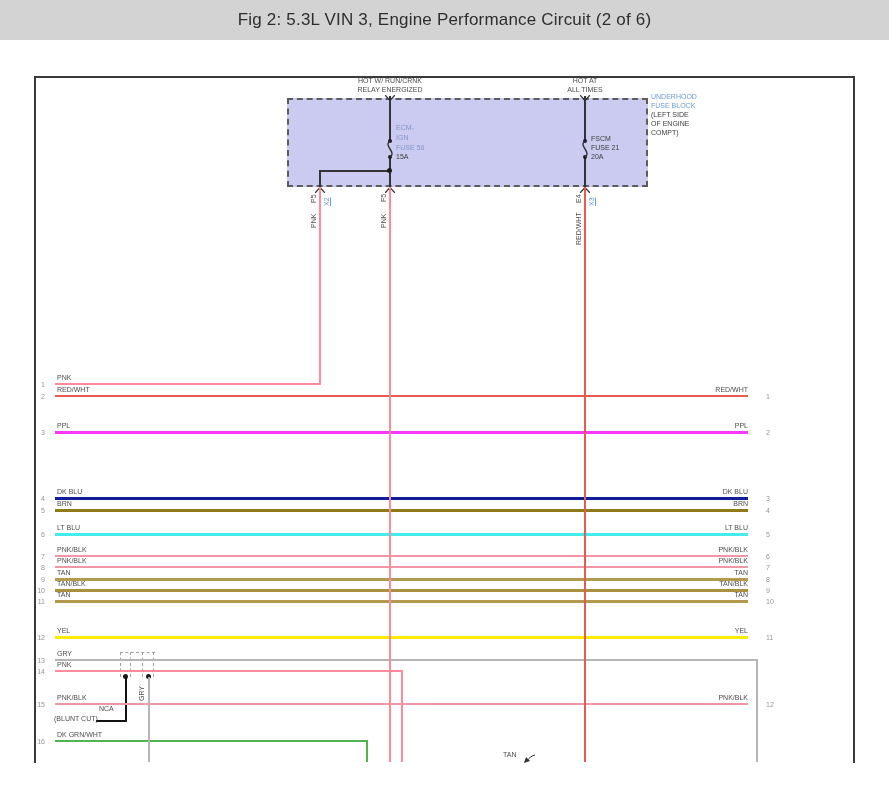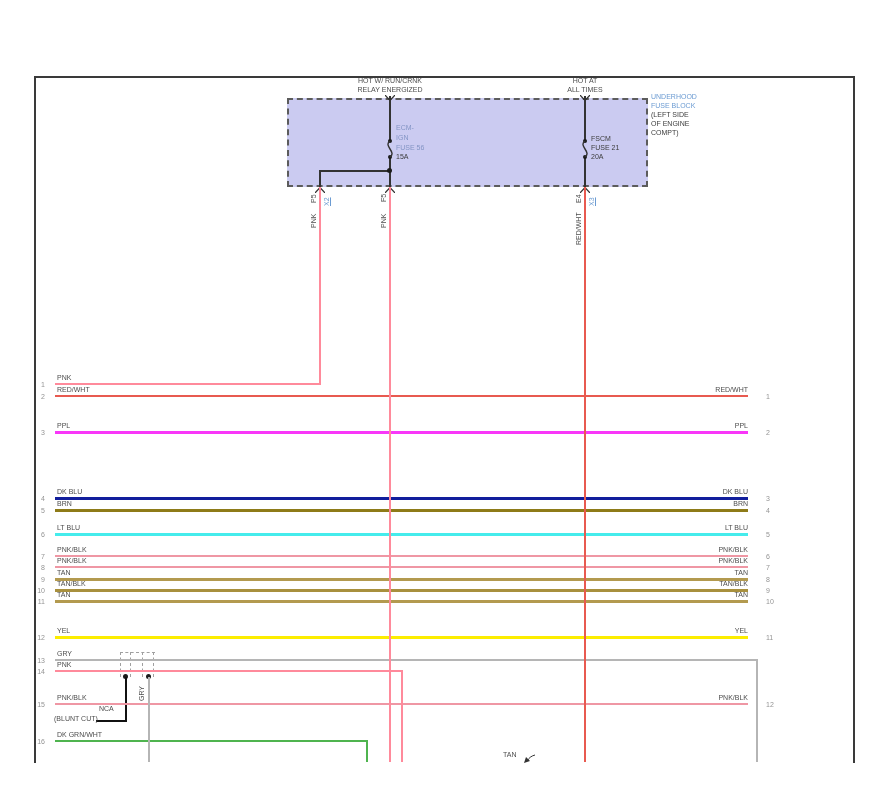--- a/index.html
+++ b/index.html
@@ -27,20 +27,23 @@
   .dot{position:absolute;background:#1c1c1c;border-radius:50%;}
   .svgabs{position:absolute;}
   .dashcol{position:absolute;box-sizing:border-box;border-left:1px dashed #a0a0a0;border-right:1px dashed #a0a0a0;}
   .dashtop{position:absolute;box-sizing:border-box;border-top:1px dashed #a0a0a0;}
 </style>
 </head>
 <body>
 
 <div id="stage">
 
+  <div class="titlebar">
+    <span class="titletext">Fig 2: 5.3L VIN 3, Engine Performance Circuit (2 of 6)</span>
+  </div>
 
   <div class="frame"></div>
 
   <div class="fusebox"></div>
 
   <div class="lbl ctr" style="left:390px;top:77px;">HOT W/ RUN/CRNK</div>
   <div class="lbl ctr" style="left:390px;top:86px;">RELAY ENERGIZED</div>
   <div class="lbl ctr" style="left:585px;top:77px;">HOT AT</div>
   <div class="lbl ctr" style="left:585px;top:86px;">ALL TIMES</div>
 

